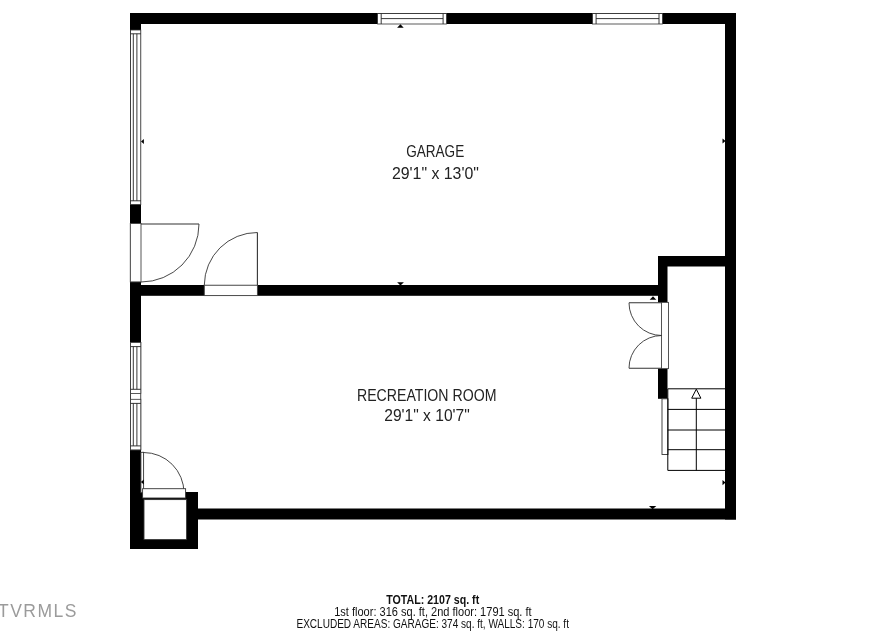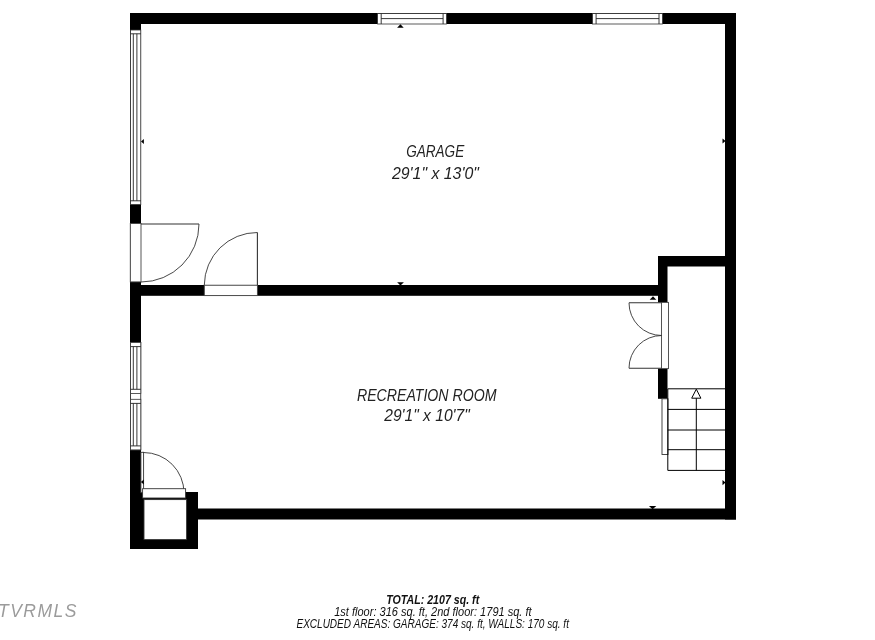--- a/index.html
+++ b/index.html
@@ -1,17 +1,17 @@
 <!DOCTYPE html>
 <html><head>
 <meta charset="utf-8">
 <style>
 html,body{margin:0;padding:0;background:#ffffff;}
 #page{position:relative;width:875px;height:640px;background:#8b5cf6;overflow:hidden;
-  font-family:"Liberation Sans",sans-serif;font-style:italic;}
+  font-family:"Liberation Sans",sans-serif;}
 svg{position:absolute;left:0;top:0;}
 </style>
 </head>
 <body>
 <div id="page">
 <svg width="875" height="640" viewBox="0 0 875 640">
 
   <rect x="0" y="0" width="875" height="640" fill="#ffffff"></rect>
 
   <rect x="130" y="13" width="606" height="11" fill="#000"></rect>

